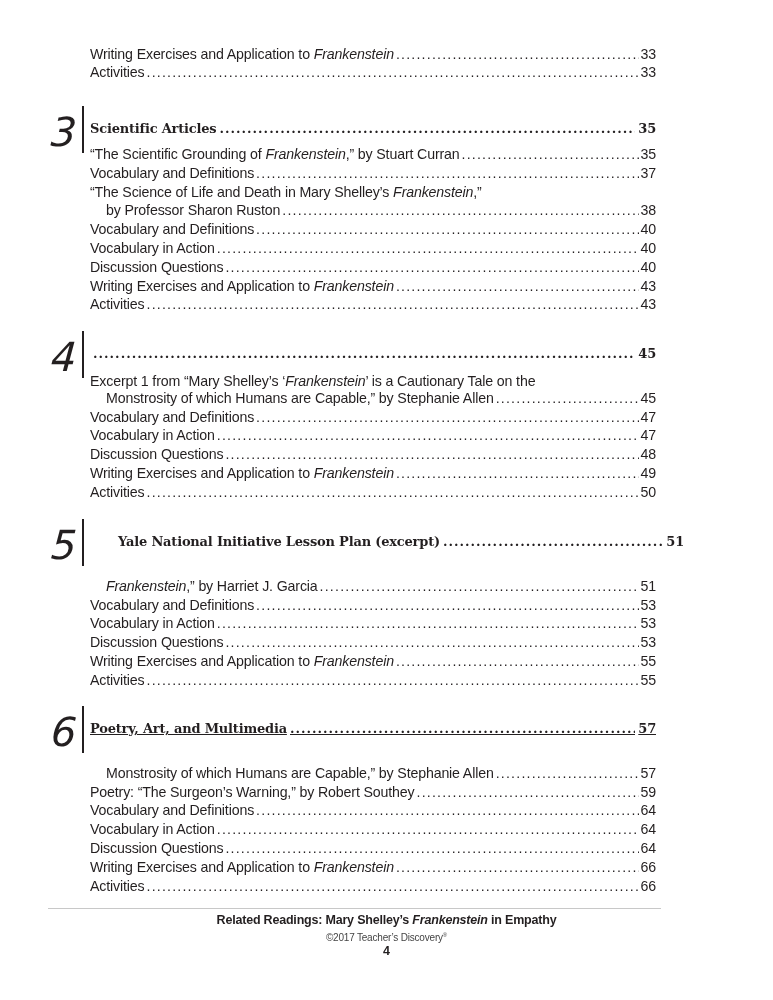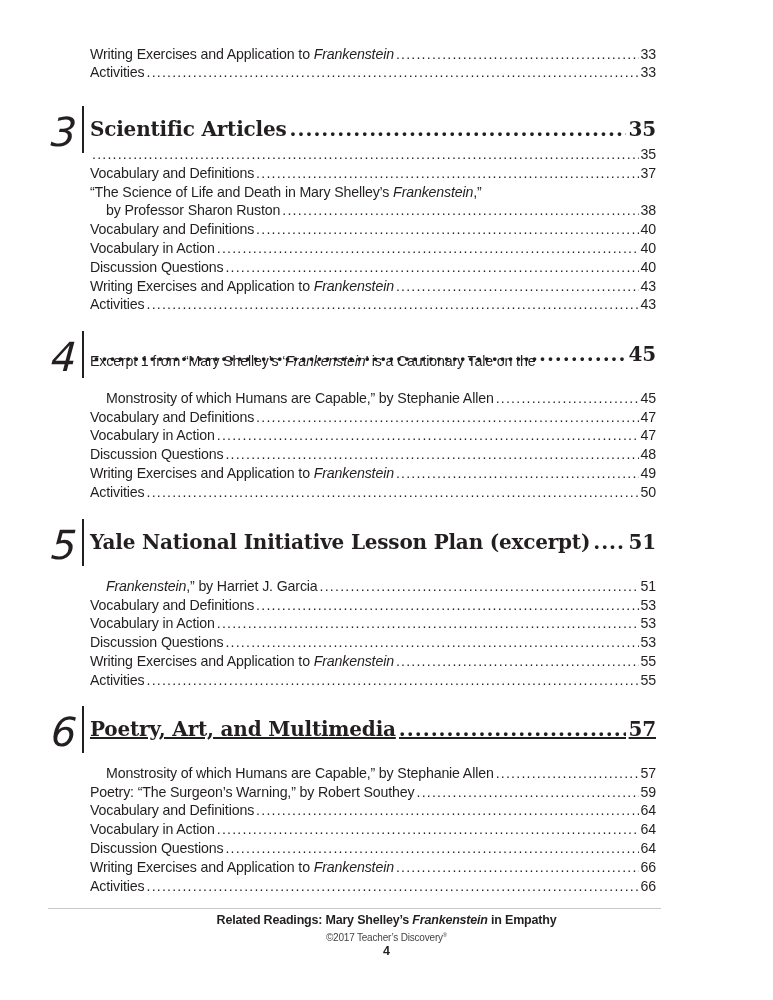--- a/index.html
+++ b/index.html
@@ -15,21 +15,21 @@
   .row .leader { flex:1 1 auto; overflow:hidden; margin:0 2px 0 2px; color:#231f20; letter-spacing:1.2px; }
   .row .leader::before { content:"................................................................................................................................................................................................................"; }
   .row .page-num { flex:0 0 auto; text-align:right; }
 
   .section-num { position:absolute; left:50px; width:28px; font-family:"DejaVu Sans", sans-serif;
                  font-style:italic; font-weight:300; font-size:40px; line-height:40px; color:#231f20;
                  text-align:center; transform:skewX(-4deg); }
   .section-bar { position:absolute; left:82px; width:1.5px; background:#231f20; }
 
   .heading { position:absolute; left:90px; width:566px; height:26px; display:flex; align-items:baseline;
-             font-family:"DejaVu Serif", serif; font-weight:bold; font-size:20px; line-height:26px;
+             font-family:"DejaVu Serif", serif; font-weight:bold; font-size:13px; line-height:26px;
              letter-spacing:-0.2px; white-space:nowrap; }
   .heading .label { flex:0 0 auto; }
   .heading .leader { flex:1 1 auto; overflow:hidden; margin:0 3px; letter-spacing:1px; }
   .heading .leader::before { content:"........................................................................................................................................................"; }
   .heading .page-num { flex:0 0 auto; }
 
   .footer-rule { position:absolute; left:48px; top:908px; width:613px; height:1px; background:#c8c8c8; }
   .footer-title { position:absolute; left:0; width:773px; top:913px; text-align:center; font-size:12.5px;
                   font-weight:bold; font-stretch:condensed; letter-spacing:-0.2px; }
   .footer-title i { font-style:italic; }
@@ -52,20 +52,21 @@
       <span class="page-num">33</span>
     </div>
     <div class="section-bar" style="top: 106px; height: 47px;"></div>
     <div class="section-num" style="top: 112px;">3</div>
     <div class="heading" style="top: 116px;">
       <span class="label">Scientific Articles</span>
       <span class="leader"></span>
       <span class="page-num">35</span>
     </div>
     <div class="row" style="top: 145px;">
+      <span class="label"><span>“The Scientific Grounding of </span><i>Frankenstein</i><span>,” by Stuart Curran</span></span>
       <span class="leader"></span>
       <span class="page-num">35</span>
     </div>
     <div class="row" style="top: 163.8px;">
       <span class="label"><span>Vocabulary and Definitions</span><i></i><span></span></span>
       <span class="leader"></span>
       <span class="page-num">37</span>
     </div>
     <div class="row noleader" style="top: 182.6px;">
       <span class="label"><span>“The Science of Life and Death in Mary Shelley’s </span><i>Frankenstein</i><span>,”</span></span>
@@ -100,21 +101,21 @@
       <span class="label"><span>Activities</span><i></i><span></span></span>
       <span class="leader"></span>
       <span class="page-num">43</span>
     </div>
     <div class="section-bar" style="top: 331px; height: 47px;"></div>
     <div class="section-num" style="top: 337px;">4</div>
     <div class="heading" style="top: 341px;">
       <span class="leader"></span>
       <span class="page-num">45</span>
     </div>
-    <div class="row noleader" style="top: 352px;">
+    <div class="row noleader" style="top: 372px;">
       <span class="label"><span>Excerpt 1 from “Mary Shelley’s ‘</span><i>Frankenstein</i><span>’ is a Cautionary Tale on the</span></span>
       <span class="page-num"></span>
     </div>
     <div class="row indent" style="top: 388.8px;">
       <span class="label"><span>Monstrosity of which Humans are Capable,” by Stephanie Allen</span><i></i><span></span></span>
       <span class="leader"></span>
       <span class="page-num">45</span>
     </div>
     <div class="row" style="top: 407.6px;">
       <span class="label"><span>Vocabulary and Definitions</span><i></i><span></span></span>
@@ -136,21 +137,21 @@
       <span class="leader"></span>
       <span class="page-num">49</span>
     </div>
     <div class="row" style="top: 482.8px;">
       <span class="label"><span>Activities</span><i></i><span></span></span>
       <span class="leader"></span>
       <span class="page-num">50</span>
     </div>
     <div class="section-bar" style="top: 519px; height: 47px;"></div>
     <div class="section-num" style="top: 525px;">5</div>
-    <div class="heading" style="top: 529px;">
+    <div class="heading" style="top: 529px; margin-left: 28px;">
       <span class="label">Yale National Initiative Lesson Plan (excerpt)</span>
       <span class="leader"></span>
       <span class="page-num">51</span>
     </div>
     <div class="row indent" style="top: 576.8px;">
       <span class="label"><span></span><i>Frankenstein</i><span>,” by Harriet J. Garcia</span></span>
       <span class="leader"></span>
       <span class="page-num">51</span>
     </div>
     <div class="row" style="top: 595.6px;">

